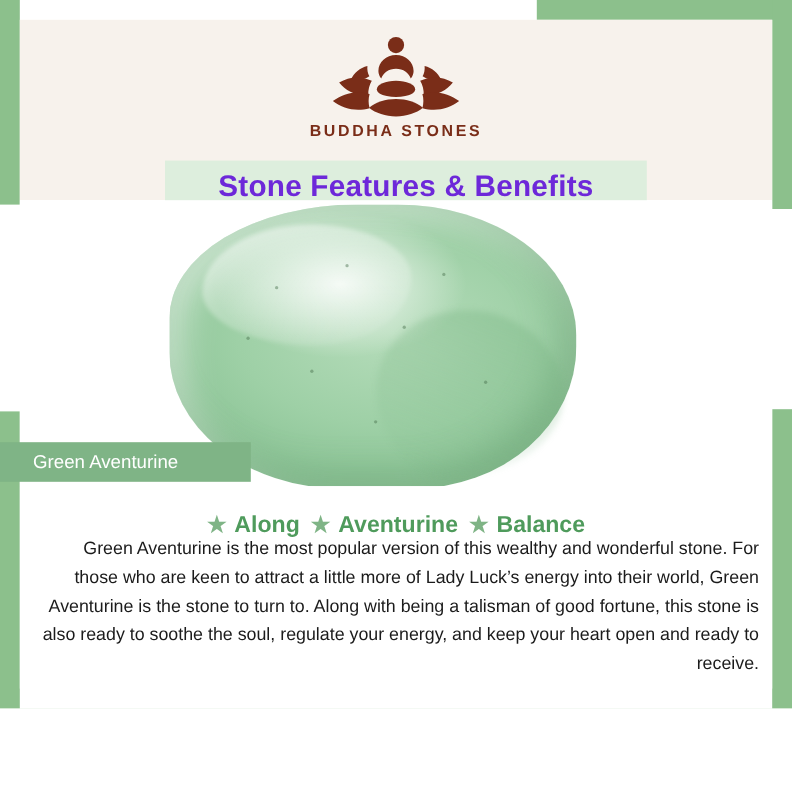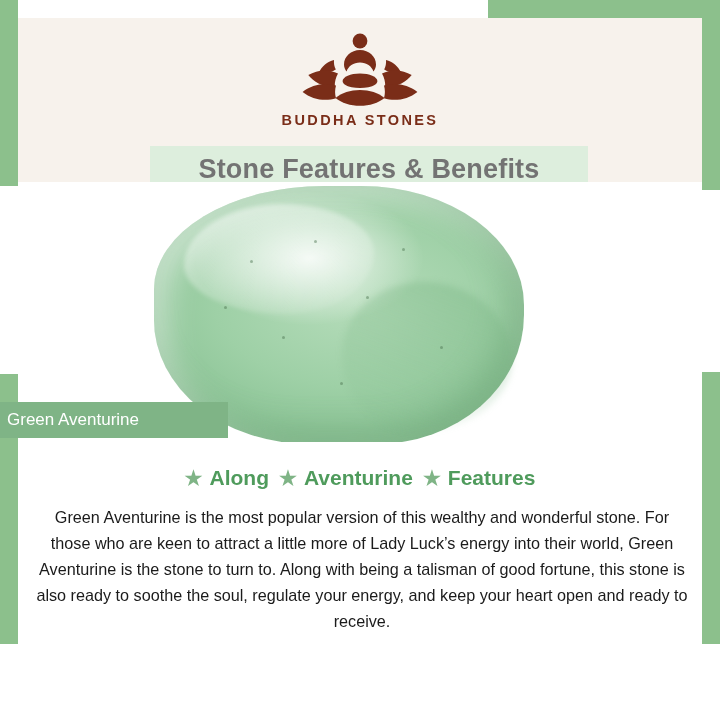--- a/index.html
+++ b/index.html
@@ -110,21 +110,21 @@
     width: 438px;
     height: 46px;
     background: #ddeedd;
     display: flex;
     align-items: center;
     justify-content: center;
   }
   .title-band .title-text {
     font-size: 27px;
     font-weight: bold;
-    color: #737373;
+    color: #6d28d9;
     letter-spacing: 0.2px;
     white-space: nowrap;
   }
 
   
   .photo {
     position: absolute;
     left: 18px;
     top: 182px;
     width: 684px;
@@ -178,21 +178,21 @@
     position: absolute;
     left: 0;
     top: 402px;
     width: 228px;
     height: 36px;
     background: #7fb486;
     display: flex;
     align-items: center;
   }
   .caption-band .caption-text {
-    padding-left: 7px;
+    padding-left: 30px;
     font-size: 17px;
     color: #ffffff;
     font-weight: normal;
     white-space: nowrap;
   }
 
   
   .body-panel {
     position: absolute;
     left: 18px;
@@ -224,26 +224,26 @@
   }
   .kw .star {
     color: #7fb486;
     font-size: 20px;
     line-height: 1;
   }
 
   .paragraph {
     position: absolute;
     left: 16px;
-    top: 62px;
+    top: 44px;
     width: 656px;
     font-size: 16.2px;
     line-height: 26px;
     color: #1b1b1b;
-    text-align: center;
+    text-align: right;
   }
 </style>
 </head>
 <body>
 
 <div class="page">
 
   <div class="frame-left-top"></div>
   <div class="frame-top-right"></div>
   <div class="frame-right-mid"></div>
@@ -313,20 +313,20 @@
       <div class="kw">
         <span class="star">★</span>
         <span>Along</span>
       </div>
       <div class="kw">
         <span class="star">★</span>
         <span>Aventurine</span>
       </div>
       <div class="kw">
         <span class="star">★</span>
-        <span>Features</span>
+        <span>Balance</span>
       </div>
     </div>
 
     <div class="paragraph">Green Aventurine is the most popular version of this wealthy and wonderful stone. For those who are keen to attract a little more of Lady Luck’s energy into their world, Green Aventurine is the stone to turn to. Along with being a talisman of good fortune, this stone is also ready to soothe the soul, regulate your energy, and keep your heart open and ready to receive.</div>
   </div>
 
 </div>
 
 </body></html>

